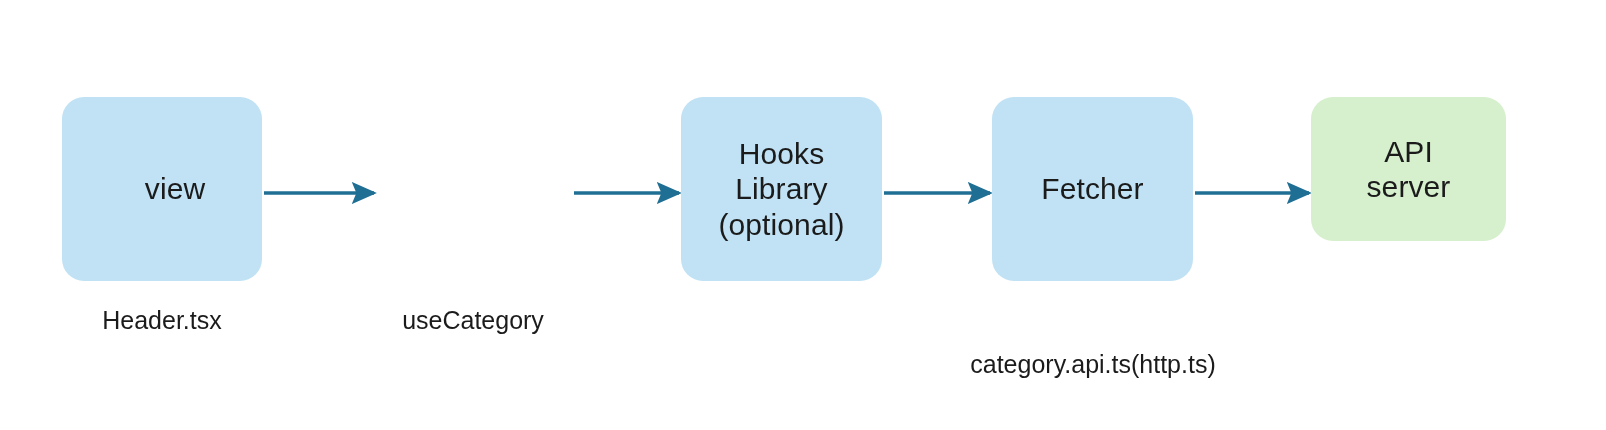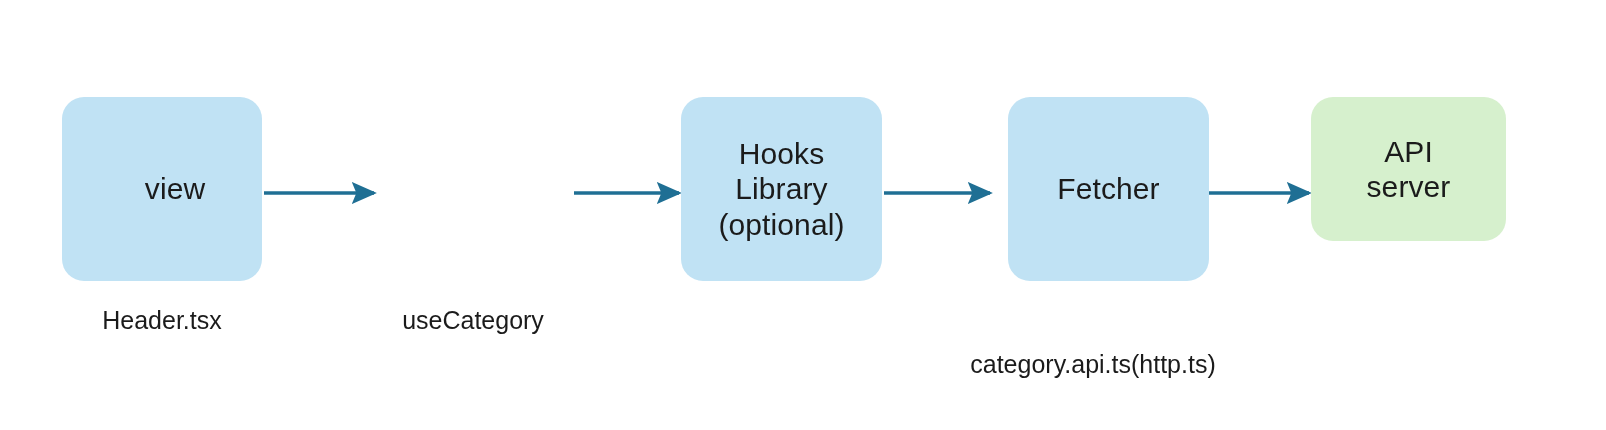--- a/index.html
+++ b/index.html
@@ -83,21 +83,21 @@
     <span class="node-label">view</span>
   </div>
 
 
   <div class="node" style="left: 681px; top: 97px; width: 201px; height: 184px; background: rgb(192, 226, 244); color: rgb(27, 27, 27);">
     <span class="node-label">Hooks
 Library
 (optional)</span>
   </div>
 
-  <div class="node" style="left: 992px; top: 97px; width: 201px; height: 184px; background: rgb(192, 226, 244); color: rgb(27, 27, 27); margin-left: 16px;">
+  <div class="node" style="left: 992px; top: 97px; width: 201px; height: 184px; background: rgb(192, 226, 244); color: rgb(27, 27, 27);">
     <span class="node-label">Fetcher</span>
   </div>
 
   <div class="node" style="left: 1311px; top: 97px; width: 195px; height: 144px; background: rgb(214, 240, 205); color: rgb(27, 27, 27);">
     <span class="node-label">API
 server</span>
   </div>
 
   <div class="caption" style="left: -138px; top: 307px; width: 600px; color: rgb(27, 27, 27);">
     <span>Header.tsx</span>

